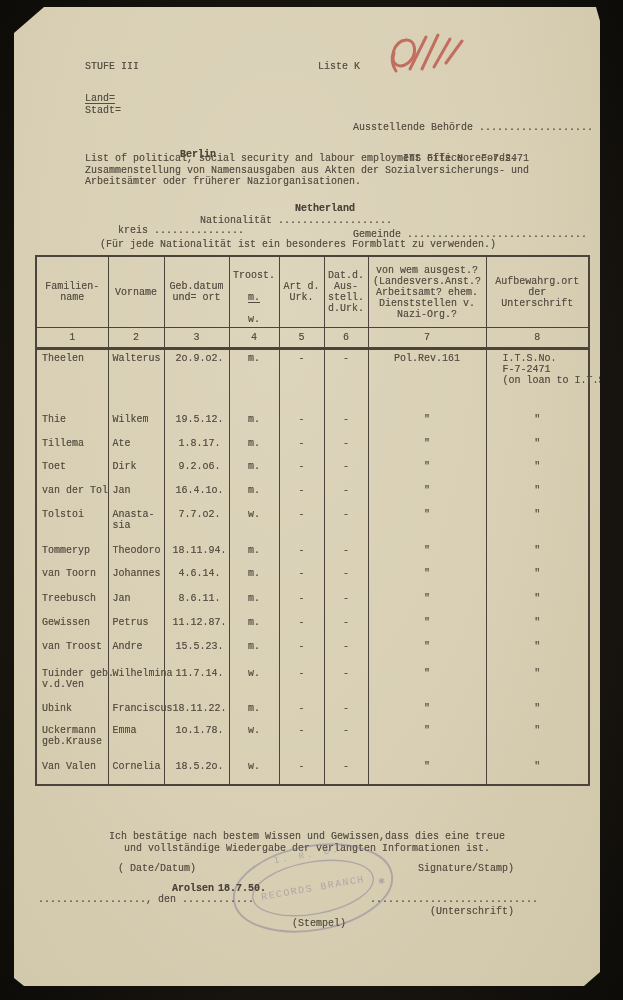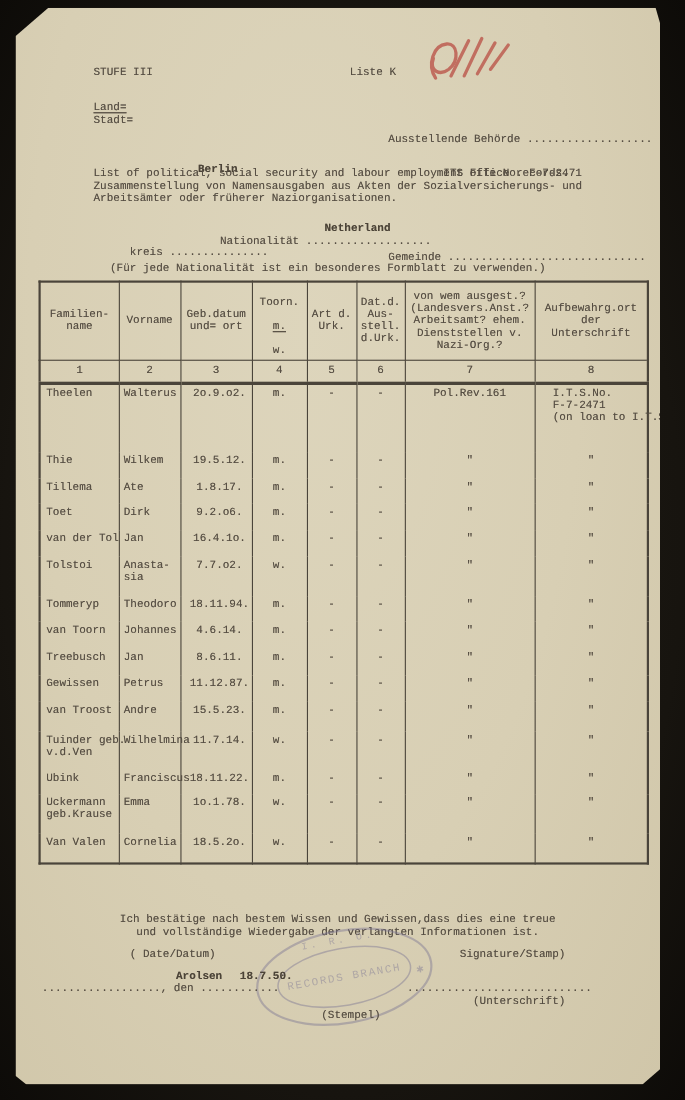--- a/index.html
+++ b/index.html
@@ -86,21 +86,21 @@
           <col style="width:103px">
       </colgroup>
       <thead>
         <tr class="hdr" style="height:62px;">
           <th>Familien-
 name</th>
           <th>Vorname</th>
           <th>Geb.datum
 und= ort</th>
           <th>
-            <span>Toorn.</span><br>
+            <span>Troost.</span><br>
             <span class="ul">m.</span><br>
             <span>w.</span>
           </th>
           <th>Art d.
 Urk.</th>
           <th>Dat.d.
 Aus-
 stell.
 d.Urk.</th>
           <th>von wem ausgest.?
@@ -291,21 +291,21 @@
         <ellipse cx="85" cy="48" rx="61" ry="26" fill="none" stroke="#777192" stroke-width="1.4"></ellipse>
         <text x="85" y="17" text-anchor="middle" font-size="9" letter-spacing="3" fill="#777192">I. R. O.</text>
         <text x="85" y="51" text-anchor="middle" font-size="10" letter-spacing="1.5" fill="#777192">RECORDS BRANCH</text>
         <text x="154" y="56" text-anchor="middle" font-size="11" fill="#777192">✱</text>
       </g>
     </svg>
 
     <div class="t soft" style="left:104px;top:856px;">( Date/Datum)</div>
     <div class="t soft" style="left:404px;top:856px;">Signature/Stamp)</div>
 
-    <div class="t soft bold" style="left:146px;top:876px;">Arolsen</div>
+    <div class="t soft bold" style="left:158px;top:876px;">Arolsen</div>
     <div class="t soft bold" style="left:204px;top:876px;">18.7.50.</div>
     <div class="t soft" style="left:24px;top:887px;"><span>..................</span><span>, den </span><span>............</span></div>
     <div class="t soft" style="left:356px;top:887px;">............................</div>
     <div class="t soft" style="left:416px;top:899px;">(Unterschrift)</div>
     <div class="t soft" style="left:278px;top:911px;">(Stempel)</div>
 
   </div>
 </div>
 
 </body></html>

